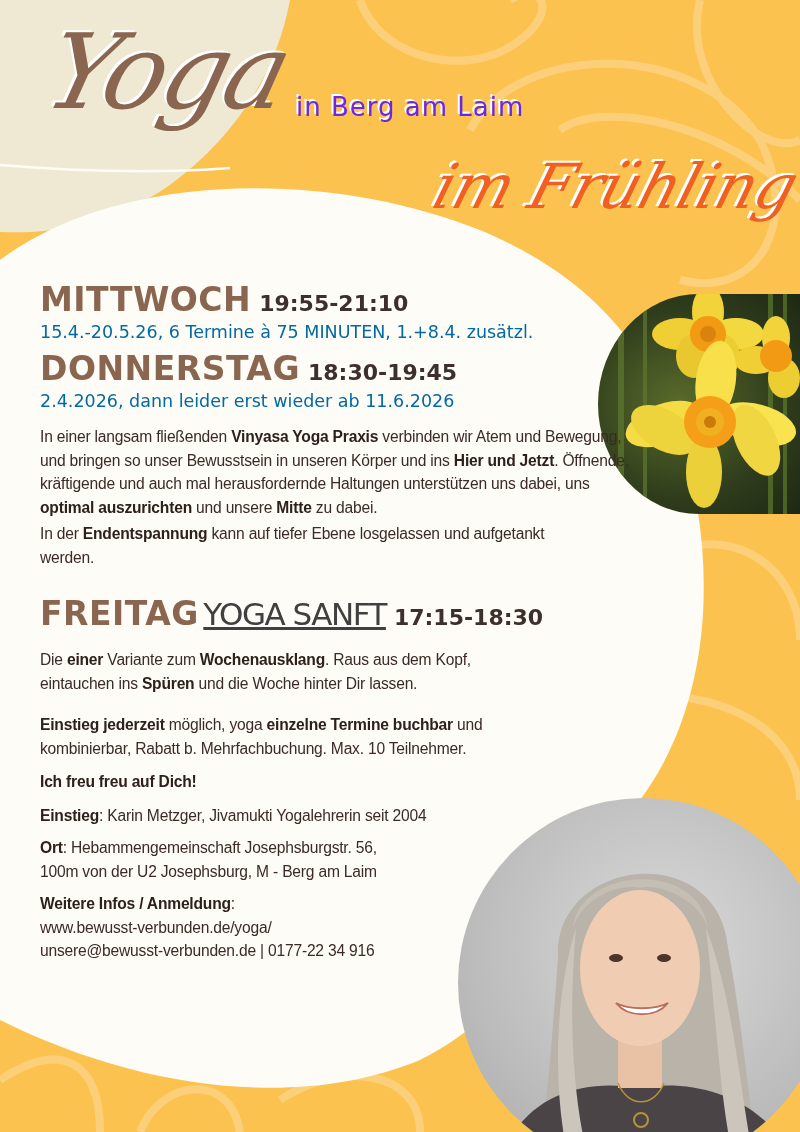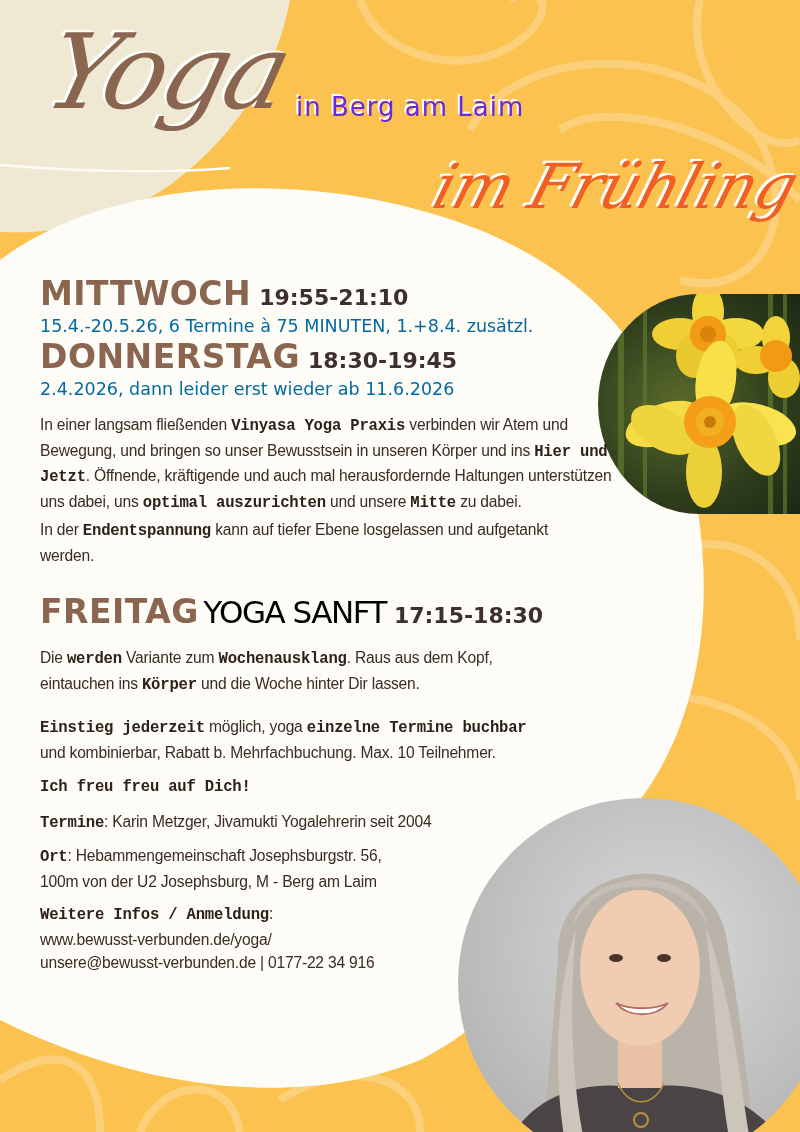--- a/index.html
+++ b/index.html
@@ -5,29 +5,29 @@
   html, body { margin: 0; padding: 0; }
   body { width: 800px; height: 1132px; position: relative; overflow: hidden; background: #fbc24f; font-family: "Liberation Sans", sans-serif; color: #3b2a25; }
   .bg-svg { position: absolute; left: 0; top: 0; width: 800px; height: 1132px; z-index: 0; }
   .layer { position: absolute; z-index: 2; }
 
   
   .title-yoga { left: 50px; top: 20px; font-family: "DejaVu Serif", serif; font-style: italic; font-size: 104px; color: #8a6650; letter-spacing: -4px; text-shadow: -3px -2px 0 #ffffff; transform: skewX(-14deg); line-height: 1; }
   .title-sub { left: 296px; top: 92px; font-family: "DejaVu Sans", sans-serif; font-size: 26px; color: #6d28d9; letter-spacing: 1px; text-shadow: -2px -2px 0 #ffffff; }
   .title-season { left: 436px; top: 150px; font-family: "DejaVu Serif", serif; font-style: italic; font-size: 62px; color: #f06022; text-shadow: -3px -2px 0 #ffffff; transform: skewX(-16deg); letter-spacing: -1px; }
 
-  .content { left: 40px; top: 277px; width: 620px; }
+  .content { left: 40px; top: 283px; width: 620px; }
   .day-head { margin: 0; line-height: 1; white-space: nowrap; }
   .day-name { font-family: "DejaVu Sans", sans-serif; font-weight: bold; font-size: 33px; color: #8a6650; letter-spacing: 0.5px; }
-  .day-extra { font-family: "DejaVu Sans", sans-serif; font-weight: normal; font-size: 31px; color: #000000; letter-spacing: -1.5px; }
+  .day-extra { font-family: "DejaVu Sans", sans-serif; font-weight: normal; font-size: 31px; color: #404040; letter-spacing: -1.5px; text-decoration: underline; }
   .day-time { font-family: "DejaVu Sans", sans-serif; font-weight: bold; font-size: 22px; color: #3d302c; margin-left: 8px; }
   .day-sub { font-family: "DejaVu Sans", sans-serif; font-size: 17.5px; color: #0369a1; margin: 6px 0 0 0; white-space: nowrap; letter-spacing: 0px; }
 
   .p { font-family: "Liberation Sans", sans-serif; font-size: 15.6px; line-height: 23.5px; color: #3b2a25; margin: 0; letter-spacing: -0.2px; }
-  .p b { color: #2e201b; font-family: Liberation Mono, monospace; }
+  .p b { color: #2e201b; }
 
   .img-circle { position: absolute; z-index: 2; border-radius: 50%; overflow: hidden; }
   .daffodil { left: 598px; top: 294px; width: 202px; height: 220px; border-radius: 50% 0 0 50% / 50% 0 0 50%; background: radial-gradient(ellipse at 40% 50%, #5a6b2b 0%, #2f3d1c 60%, #1d2814 100%); }
   .portrait { left: 458px; top: 798px; width: 370px; height: 370px; background: radial-gradient(circle at 55% 40%, #d9d9d9 0%, #bdbdbd 60%, #a8a8a8 100%); }
 </style>
 </head>
 <body>
 
 <svg class="bg-svg" viewBox="0 0 800 1132" xmlns="http://www.w3.org/2000/svg">
   <rect width="800" height="1132" fill="#fbc24f"></rect>
@@ -124,21 +124,21 @@
 
 <div class="layer content">
 
   <div>
     <p class="day-head">
       <span class="day-name">MITTWOCH</span><span class="day-time">19:55-21:10</span>
     </p>
     <p class="day-sub">15.4.-20.5.26, 6 Termine à 75 MINUTEN, 1.+8.4. zusätzl.</p>
   </div>
 
-  <div style="margin-top:4px;">
+  <div style="margin-top:10px;">
     <p class="day-head">
       <span class="day-name">DONNERSTAG</span><span class="day-time">18:30-19:45</span>
     </p>
     <p class="day-sub">2.4.2026, dann leider erst wieder ab 11.6.2026</p>
   </div>
 
   <p class="p" style="margin-top:14px; width:600px;">
     <span>In einer langsam fließenden </span><b>Vinyasa Yoga Praxis</b><span> verbinden wir Atem und Bewegung, und bringen so unser Bewusstsein in unseren Körper und ins </span><b>Hier und Jetzt</b><span>. Öffnende, kräftigende und auch mal herausfordernde Haltungen unterstützen uns dabei, uns </span><b>optimal auszurichten</b><span> und unsere </span><b>Mitte</b><span> zu dabei.</span>
   </p>
 
@@ -147,33 +147,33 @@
   </p>
 
   <div style="margin-top:28px;">
     <p class="day-head">
       <span class="day-name">FREITAG</span>
       <span class="day-extra">YOGA SANFT</span><span class="day-time">17:15-18:30</span>
     </p>
   </div>
 
   <p class="p" style="margin-top:18px; width:500px;">
-    <span>Die </span><b>werden</b><span> Variante zum </span><b>Wochenausklang</b><span>. Raus aus dem Kopf, eintauchen ins </span><b>Körper</b><span> und die Woche hinter Dir lassen.</span>
+    <span>Die </span><b>einer</b><span> Variante zum </span><b>Wochenausklang</b><span>. Raus aus dem Kopf, eintauchen ins </span><b>Spüren</b><span> und die Woche hinter Dir lassen.</span>
   </p>
 
   <p class="p" style="margin-top:18px; width:500px;">
     <b>Einstieg jederzeit</b><span> möglich, yoga </span><b>einzelne Termine buchbar</b><span> und kombinierbar, Rabatt b. Mehrfachbuchung. Max. 10 Teilnehmer.</span>
   </p>
 
   <p class="p" style="margin-top:10px;">
     <b>Ich freu freu auf Dich!</b>
   </p>
 
   <p class="p" style="margin-top:10px;">
-    <b>Termine</b><span>: Karin Metzger, Jivamukti Yogalehrerin seit 2004</span>
+    <b>Einstieg</b><span>: Karin Metzger, Jivamukti Yogalehrerin seit 2004</span>
   </p>
 
   <p class="p" style="margin-top:9px;">
     <b>Ort</b><span>: Hebammengemeinschaft Josephsburgstr. 56,</span><br>
     <span>100m von der U2 Josephsburg, M - Berg am Laim</span>
   </p>
 
   <p class="p" style="margin-top:9px;">
     <b>Weitere Infos / Anmeldung</b><span>:</span><br>
     <span>www.bewusst-verbunden.de/yoga/</span><br>

